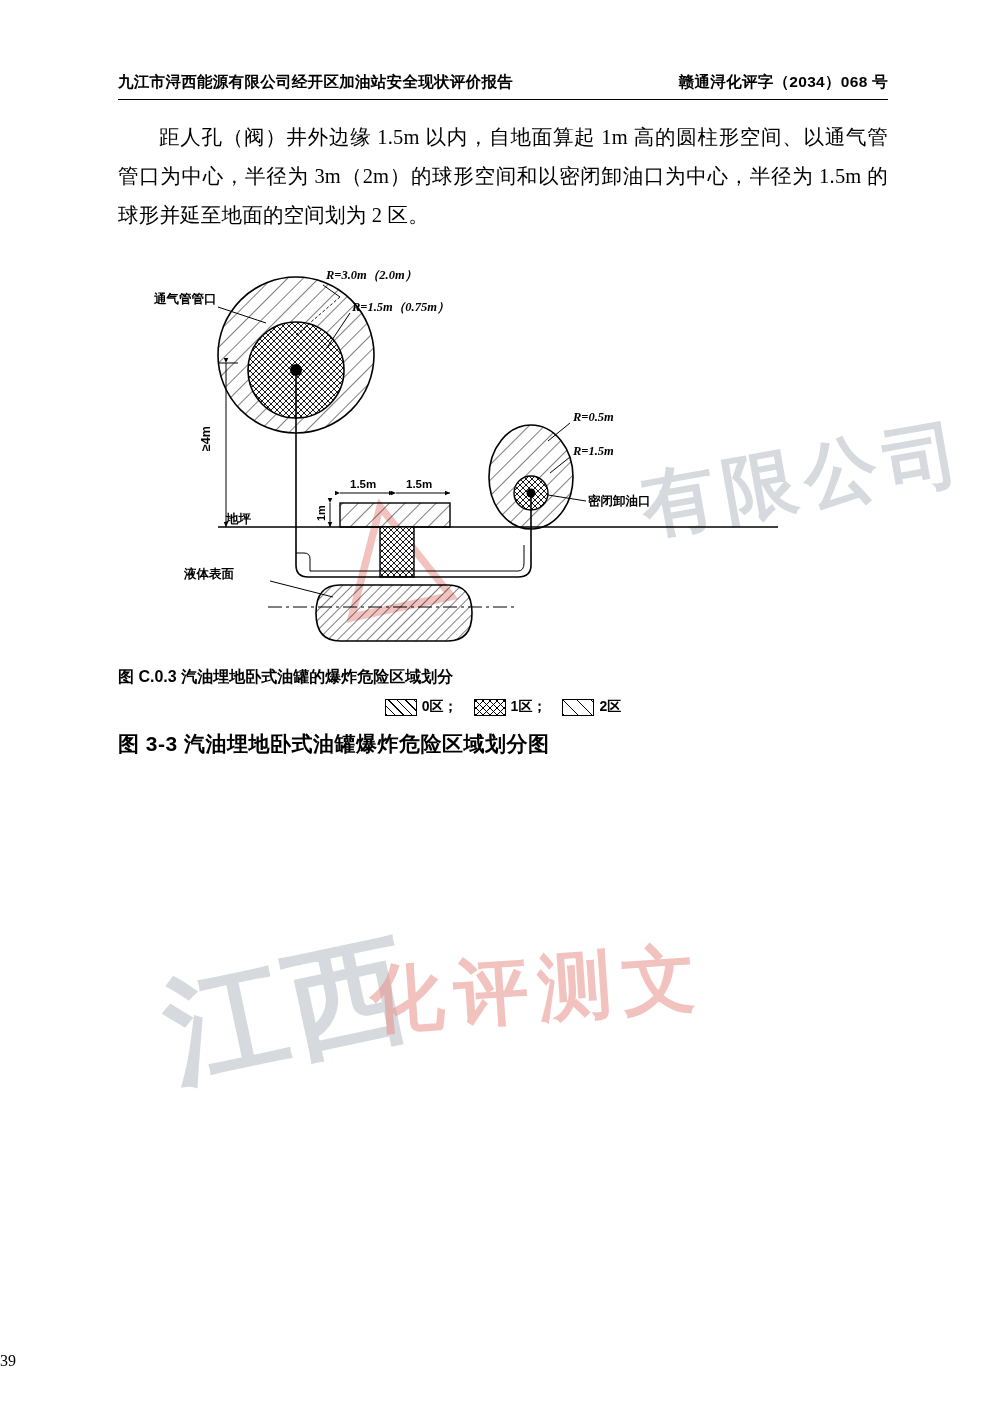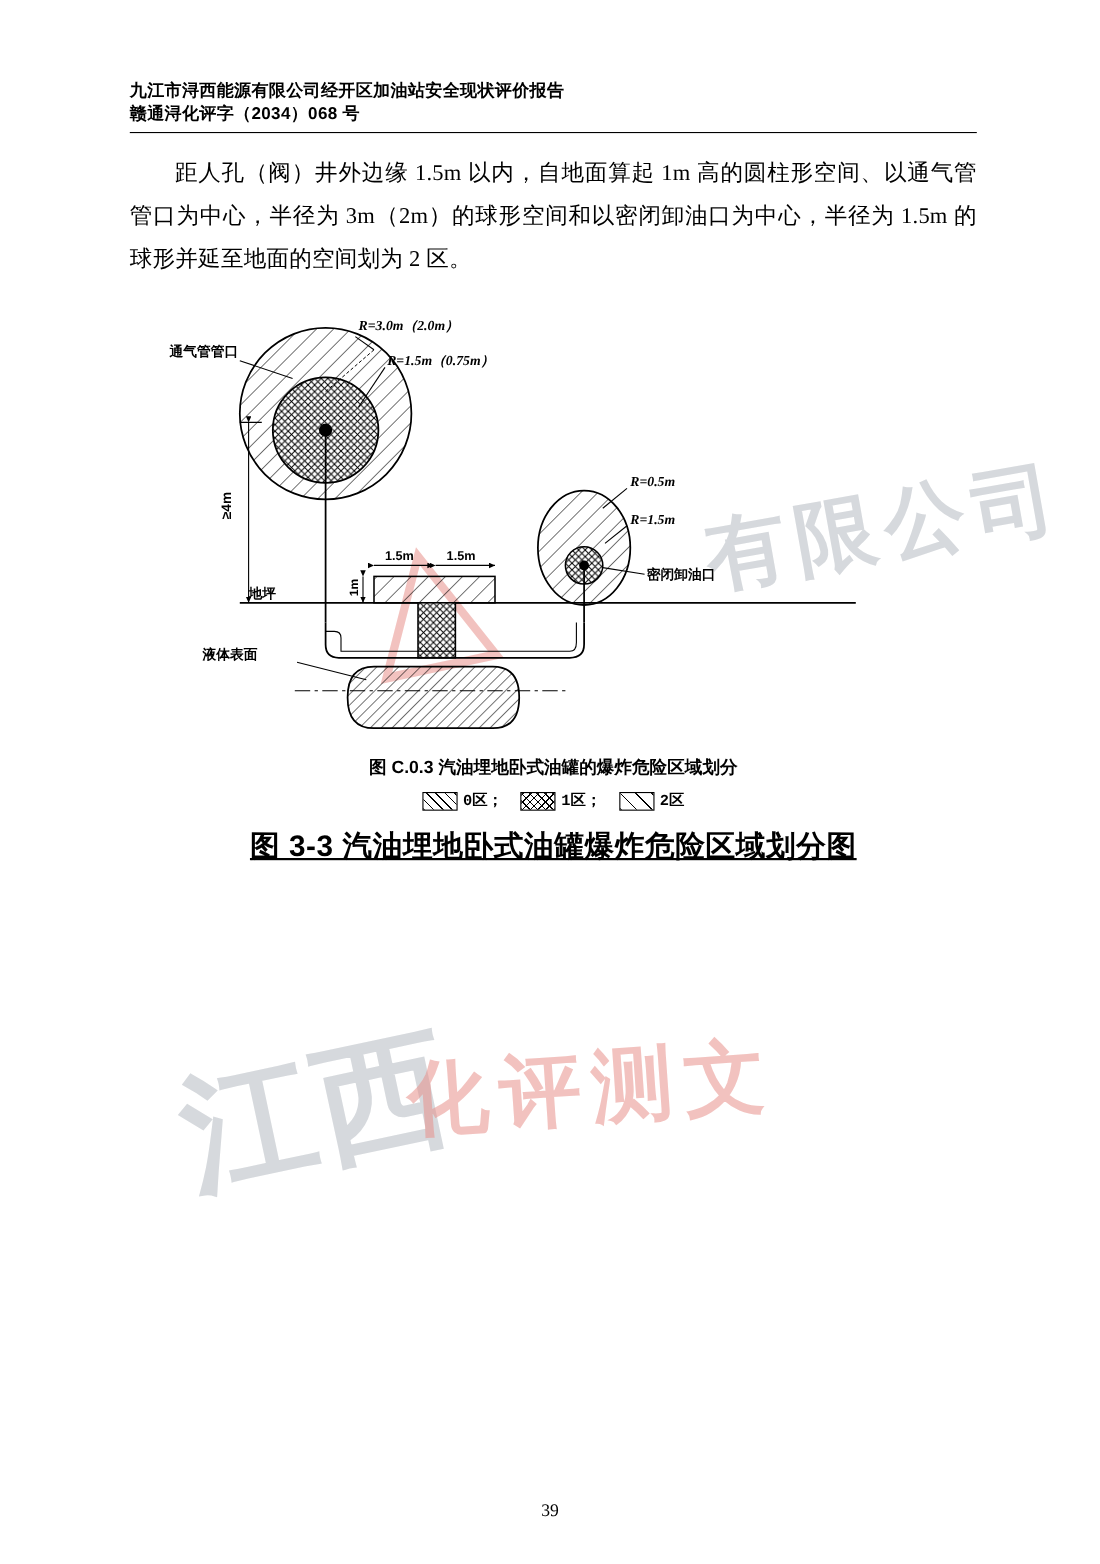--- a/index.html
+++ b/index.html
@@ -27,21 +27,20 @@
   
   .header {
     display: flex;
     justify-content: space-between;
     align-items: baseline;
     font-family: "Liberation Sans", "DejaVu Sans", sans-serif;
     font-size: 15.5px;
     font-weight: bold;
     letter-spacing: 0.3px;
     padding-bottom: 6px;
-    flex-direction: column;
   }
   .header-rule {
     border-bottom: 1.6px solid #000;
     margin-bottom: 18px;
   }
   
   p.para {
     margin: 0 0 2px 0;
     font-size: 20.5px;
     line-height: 39px;
@@ -50,55 +49,52 @@
     letter-spacing: 0.2px;
   }
 
   
   .figure-wrap {
     position: relative;
     margin: 10px 0 2px 0;
     height: 420px;
   }
   .figure-caption-cn {
-    text-align: center;
+    text-align: left;
     font-family: "Liberation Sans", "DejaVu Sans", sans-serif;
     font-size: 16px;
     font-weight: bold;
     margin-top: 2px;
   }
   .legend {
     display: flex;
     justify-content: center;
     align-items: center;
     gap: 16px;
     margin-top: 10px;
-    font-family: Liberation Mono, monospace;
+    font-family: Liberation Sans, sans-serif;
     font-size: 14px;
     font-weight: bold;
   }
   .legend-item { display: flex; align-items: center; gap: 5px; }
   .swatch { width: 30px; height: 15px; border: 1.2px solid #000; }
 
   .fig-title {
-    text-align: center;
-    font-family: "Liberation Sans", "DejaVu Sans", sans-serif;
-    font-size: 27px;
+    font-family: "Liberation Sans", "DejaVu Sans", sans-serif;
+    font-size: 21px;
     font-weight: bold;
     margin: 14px 0 6px 0;
     letter-spacing: 0.5px;
-    text-decoration: underline;
   }
   
   .page-number {
     position: absolute;
     left: 0;
     right: 0;
-    bottom: 39px;
-    text-align: center;
+    bottom: 52px;
     font-size: 16px;
     font-family: "Liberation Serif", serif;
     margin-top: 42px;
   }
   
   .wm {
     position: absolute;
     pointer-events: none;
     user-select: none;
     font-family: "Liberation Sans", "DejaVu Sans", sans-serif;

